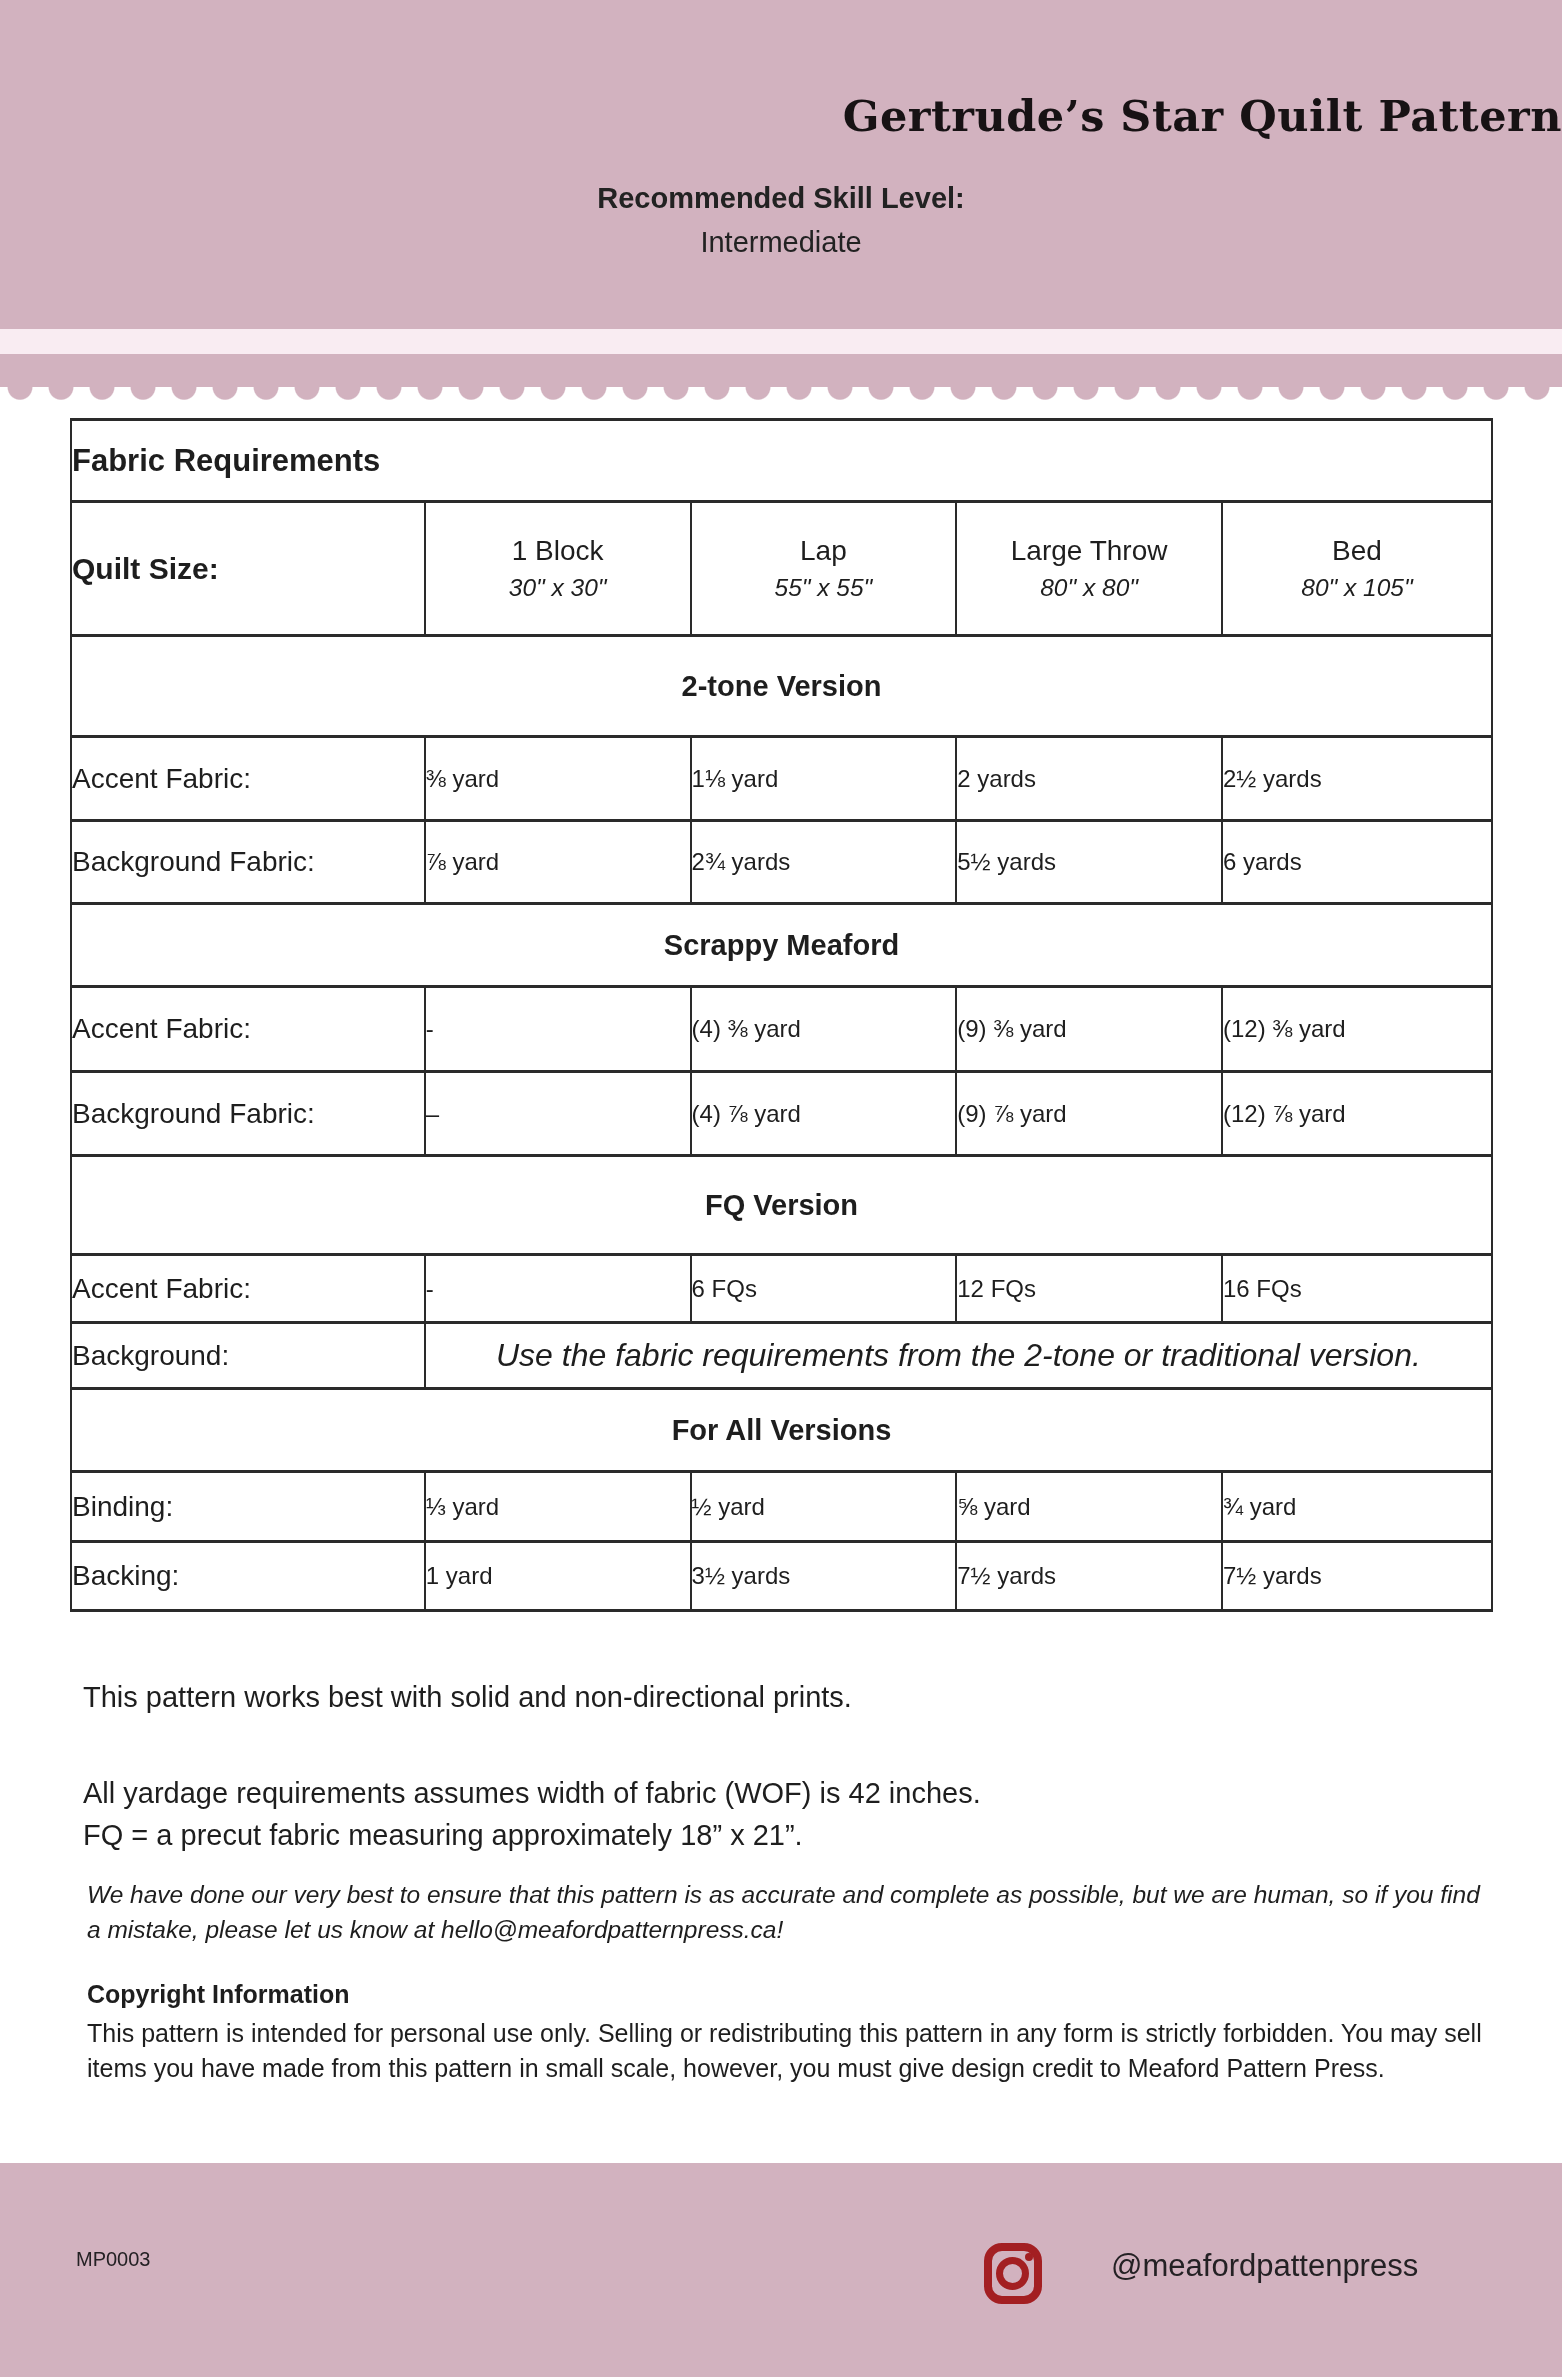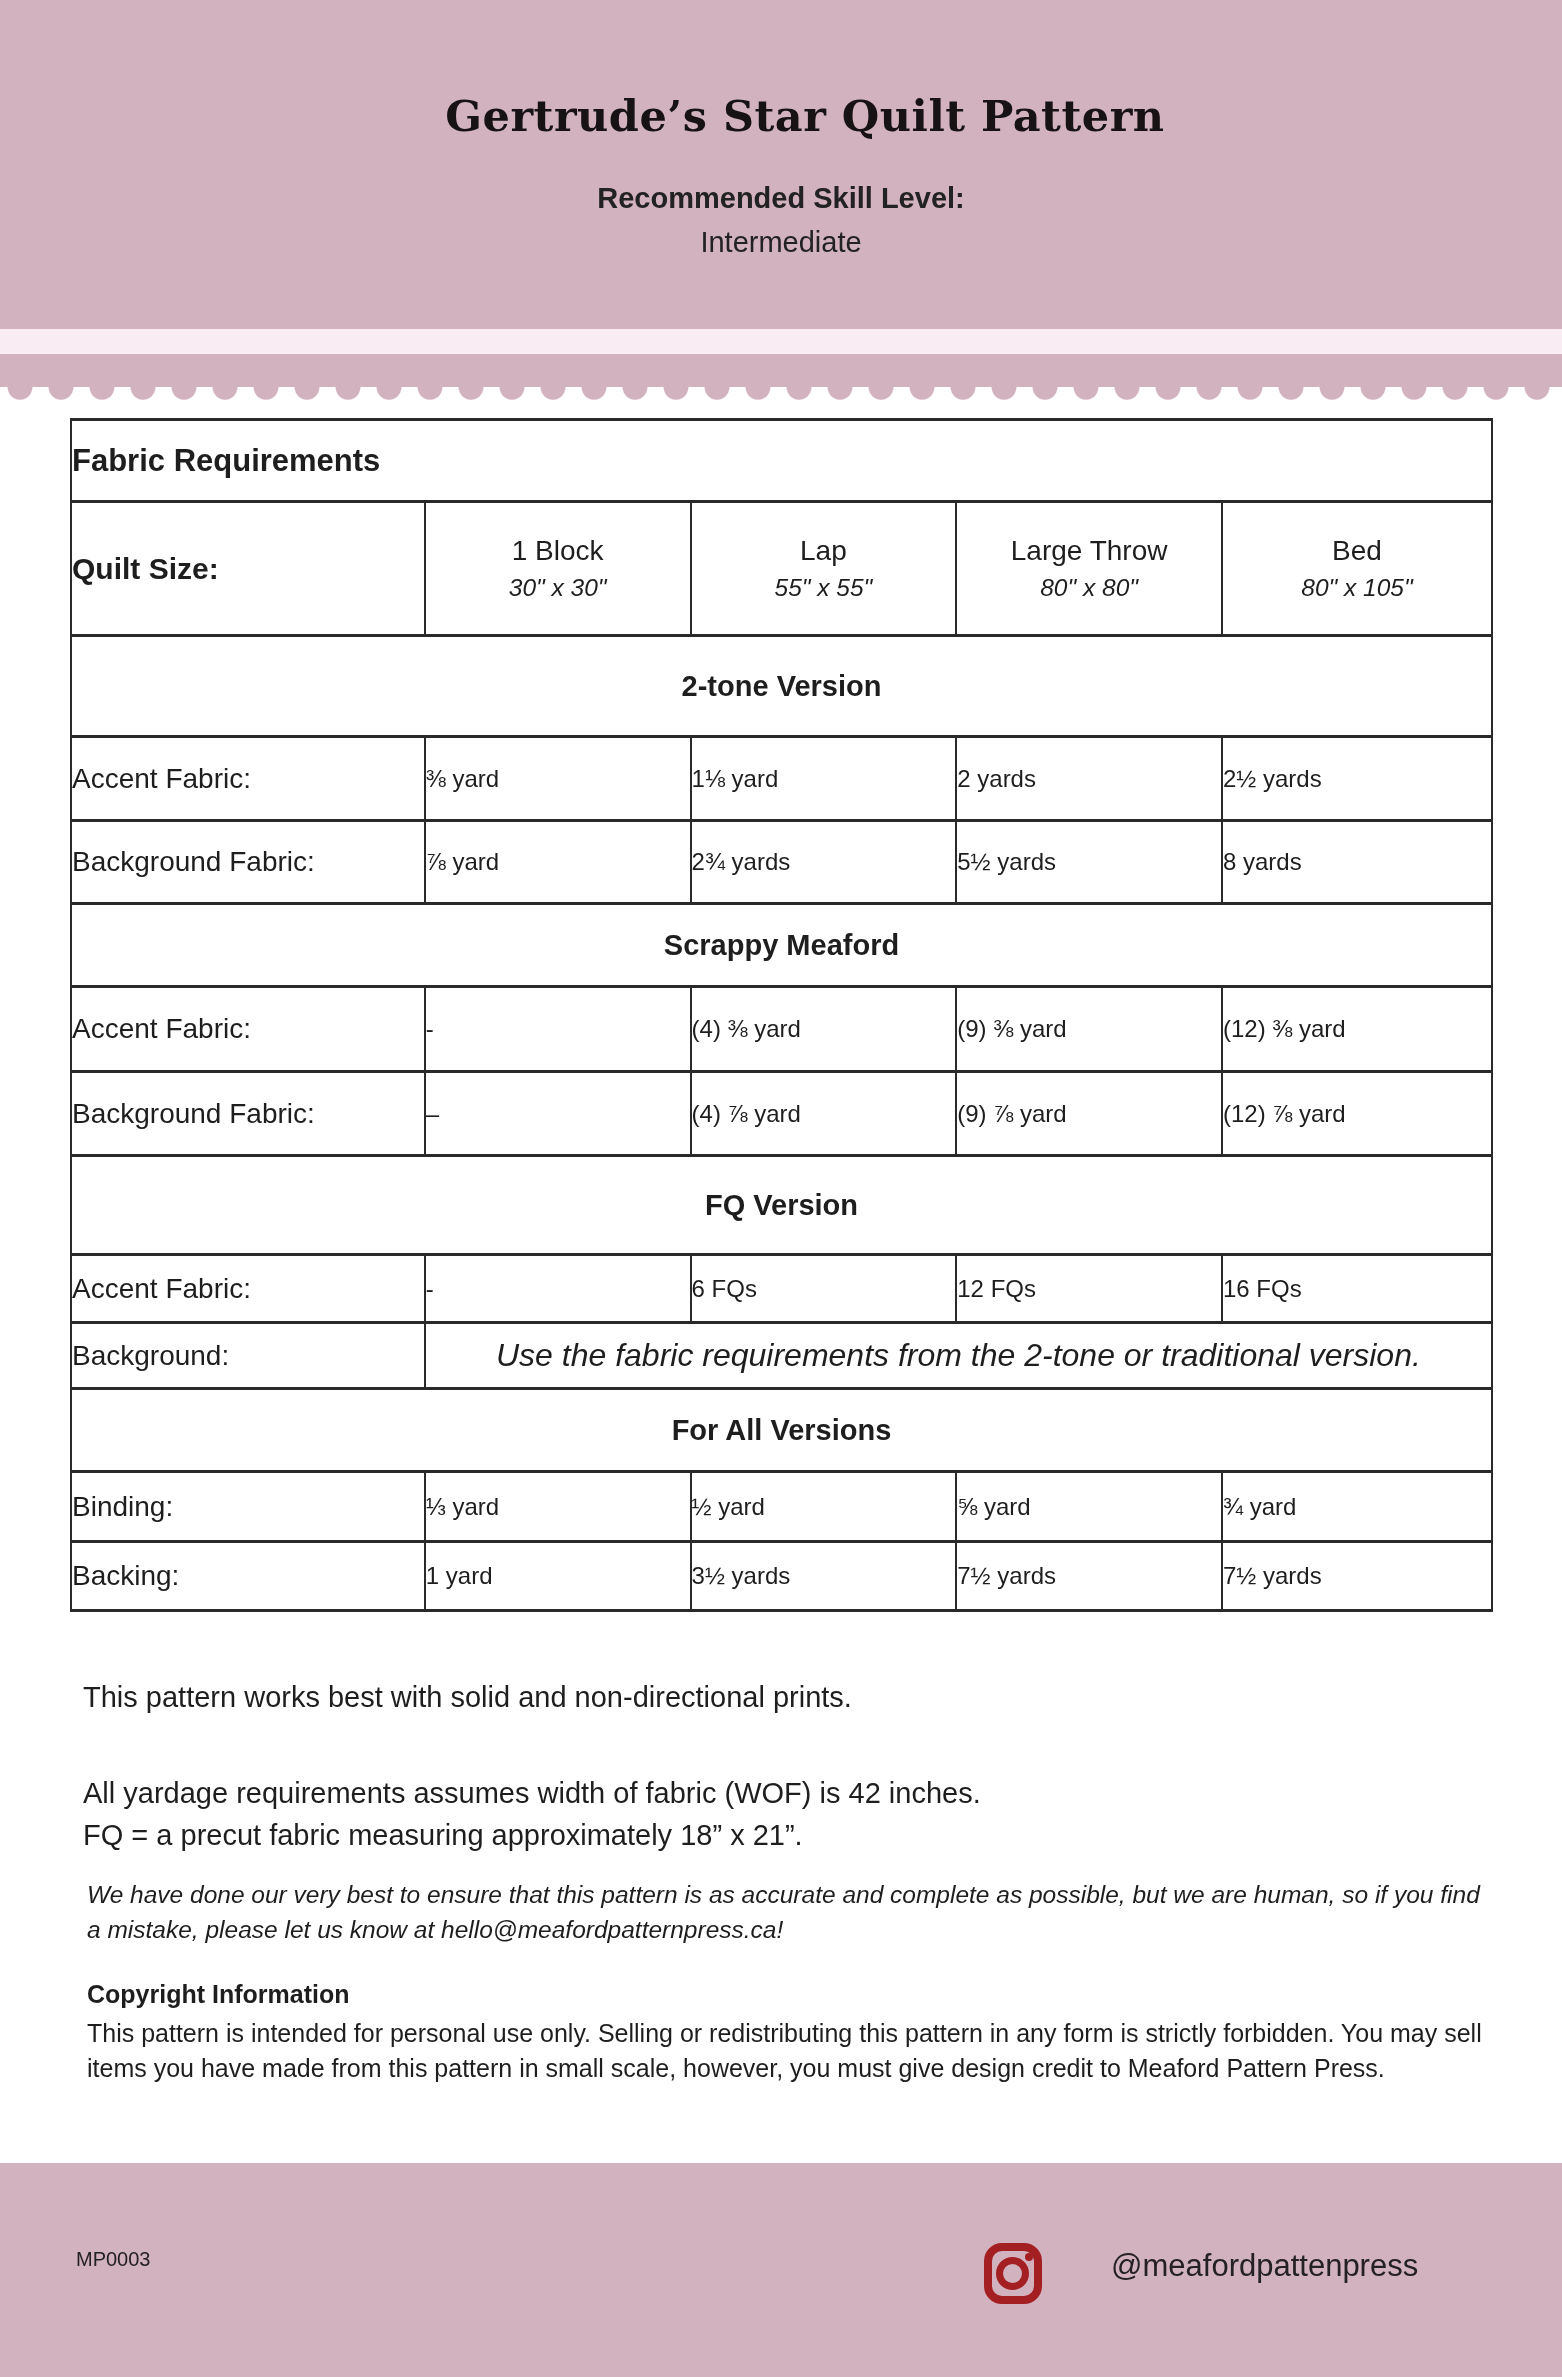--- a/index.html
+++ b/index.html
@@ -6,21 +6,21 @@
   .page {
     position:relative; width:1562px; height:2377px; margin:0 auto;
     background:#ffffff; overflow:hidden;
     font-family:"Liberation Sans", sans-serif; color:var(--ink, #1e1e1e);
   }
 
   
   .banner { position:absolute; top:0; left:0; width:100%; height:329px; background:var(--pink,#d2b2bf); }
   .title {
     position:absolute; top:91px; left:0; right:0; margin:0;
-    text-align:center; font-family:"DejaVu Serif", serif;
+    text-align:right; font-family:"DejaVu Serif", serif;
     font-weight:bold; font-size:43px; letter-spacing:0.5px; color:#171214;padding-left:48px;
   }
   .skill-label { position:absolute; top:182px; left:0; right:0; text-align:center; font-size:29px; font-weight:bold; color:#222; }
   .skill-value { position:absolute; top:226px; left:0; right:0; text-align:center; font-size:29px; color:#222; }
 
   .band-light { position:absolute; top:329px; left:0; width:100%; height:25px; background:var(--lightpink,#f9ecf2); }
   .band-pink  { position:absolute; top:354px; left:0; width:100%; height:33px; background:var(--pink,#d2b2bf); }
   .scallop {
     position:absolute; top:387px; left:0; width:100%; height:13.6px;
     background-image:radial-gradient(circle 13.6px at 20px 0px, var(--pink,#d2b2bf) 11.8px, rgba(255,255,255,0) 13px);
@@ -131,21 +131,21 @@
       <td class="val">⅜ yard</td>
       <td class="val">1⅛ yard</td>
       <td class="val">2 yards</td>
       <td class="val">2½ yards</td>
     </tr>
     <tr style="height:83px">
       <td class="lbl">Background Fabric:</td>
       <td class="val">⅞ yard</td>
       <td class="val">2¾ yards</td>
       <td class="val">5½ yards</td>
-      <td class="val">8 yards</td>
+      <td class="val">6 yards</td>
     </tr>
 
     <tr style="height:83px">
       <td colspan="5" class="sec">Scrappy Meaford</td>
     </tr>
     <tr style="height:85px">
       <td class="lbl">Accent Fabric:</td>
       <td class="val">-</td>
       <td class="val">(4) ⅜ yard</td>
       <td class="val">(9) ⅜ yard</td>

